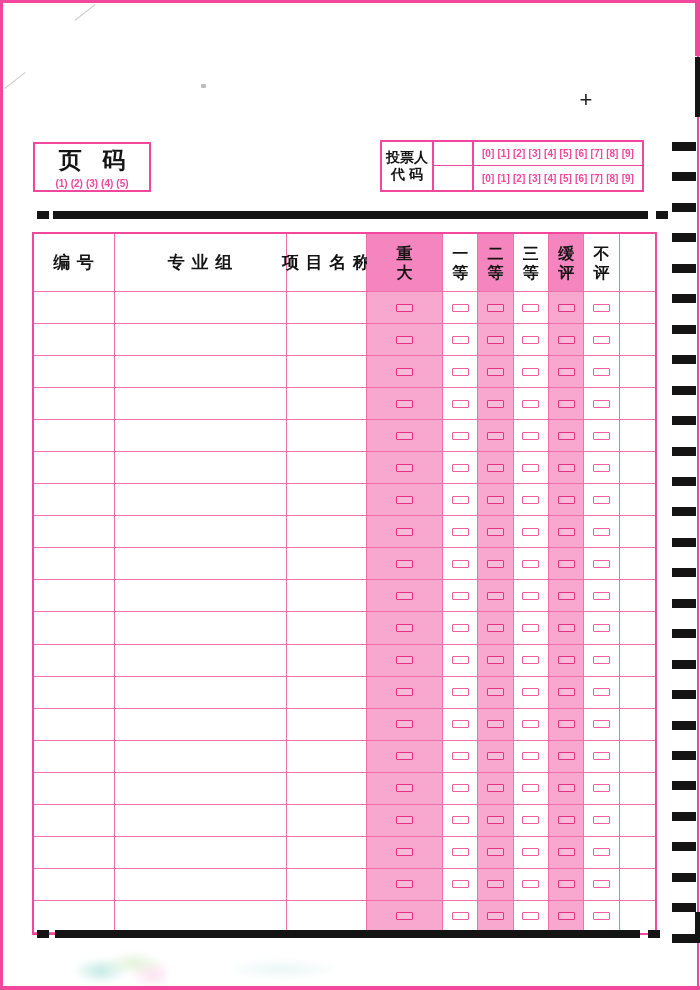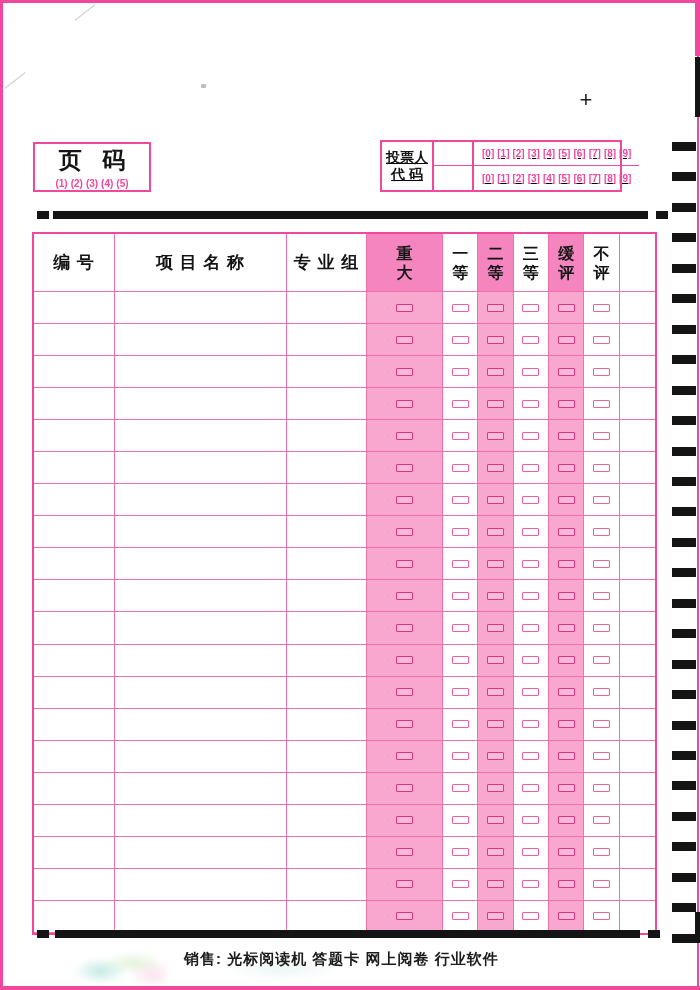--- a/index.html
+++ b/index.html
@@ -48,23 +48,23 @@
     filter:blur(2px);opacity:.5;}
 
   
   .page-code-box{position:absolute;left:33px;top:142px;width:118px;height:50px;
     border:2px solid var(--pink-border);display:flex;flex-direction:column;align-items:center;justify-content:center;gap:2px;}
   .page-code-title{color:var(--ink-black);font-weight:bold;font-size:23px;letter-spacing:7px;padding-left:7px;}
   .digit-row{display:flex;justify-content:center;gap:3px;color:var(--pink-border);
     font-size:10px;font-weight:bold;line-height:11px;white-space:nowrap;}
 
   
-  .voter-box{position:absolute;left:380px;top:140px;width:242px;height:52px;
+  .voter-box{position:absolute;left:380px;top:140px;width:264px;height:52px;
     border:2px solid var(--pink-border);display:grid;
-    grid-template-columns:52px 40px 1fr;grid-template-rows:1fr 1fr;text-decoration:underline;}
+    grid-template-columns:52px 40px 1fr;grid-template-rows:1fr 1fr;}
   .voter-label{grid-row:1/3;border-right:2px solid var(--pink-border);
     display:flex;flex-direction:column;align-items:center;justify-content:center;
     color:var(--ink-black);font-weight:bold;font-size:14px;line-height:17px;white-space:nowrap;}
   .voter-blank{border-right:2px solid var(--pink-border);}
   .voter-blank.r1,.voter-bubble-row.r1{border-bottom:1.5px solid var(--pink-border);}
   .voter-bubble-row{display:flex;align-items:center;justify-content:space-between;padding:0 8px;}
 
   
   .hbar-sq{position:absolute;height:8px;background:var(--ink-black);}
   .right-mark{position:absolute;left:672px;width:24px;height:9px;background:var(--ink-black);}
@@ -151,22 +151,22 @@
         <div class="">[9]</div>
       </div>
   </div>
 
   <div class="hbar-sq" style="left:37px;top:211px;width:12px;"></div>
   <div class="hbar-sq" style="left:53px;top:211px;width:595px;"></div>
   <div class="hbar-sq" style="left:656px;top:211px;width:12px;"></div>
 
   <div class="ballot-table" id="ballotTable">
       <div class="tcell hcell">编 号</div>
+      <div class="tcell hcell">专 业 组</div>
       <div class="tcell hcell">项 目 名 称</div>
-      <div class="tcell hcell">专 业 组</div>
       <div class="tcell hcell pink">
         <div class="stack">
           <div>重</div>
           <div>大</div>
         </div>
       </div>
       <div class="tcell hcell">
         <div class="stack">
           <div>一</div>
           <div>等</div>
@@ -665,14 +665,13 @@
       <div class="right-mark" style="top: 720.55px;"></div>
       <div class="right-mark" style="top: 751px;"></div>
       <div class="right-mark" style="top: 781.45px;"></div>
       <div class="right-mark" style="top: 811.9px;"></div>
       <div class="right-mark" style="top: 842.35px;"></div>
       <div class="right-mark" style="top: 872.8px;"></div>
       <div class="right-mark" style="top: 903.25px;"></div>
       <div class="right-mark" style="top: 933.7px;"></div>
     </div>
 
-  <div class="footer-text">销售: 光标阅读机 答题卡 网上阅卷 行业软件</div>
 </div>
 
 </body></html>

